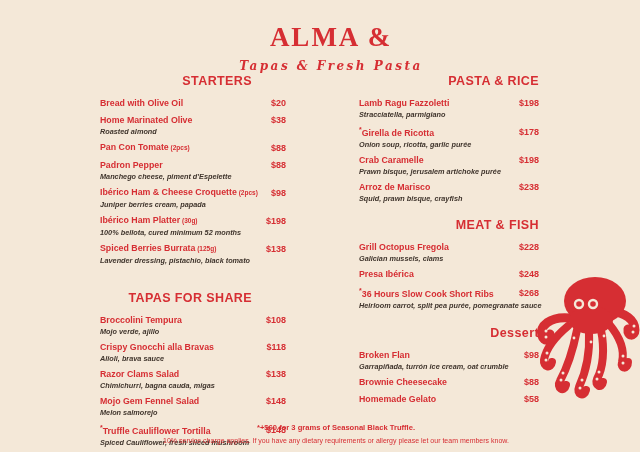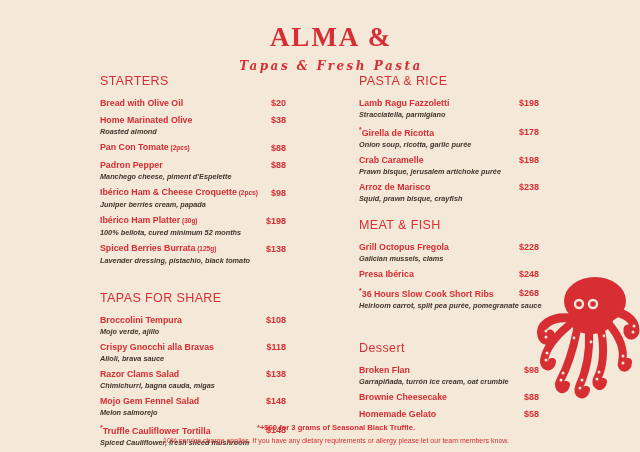--- a/index.html
+++ b/index.html
@@ -21,28 +21,28 @@
   }
   .tagline{
     font-family:"DejaVu Serif",serif;font-style:italic;font-weight:bold;
     font-size:12px;letter-spacing:2.5px;color:var(--red);margin-top:8px;
   }
   
   .col{position:absolute;top:74px;}
   .col-left{left:100px;width:186px;}
   .col-right{left:359px;width:180px;}
   .section-title{
-    font-size:12.5px;font-weight:normal;color:var(--red);
-    text-align:left;letter-spacing:.4px;margin-bottom:9px;
+    font-size:12.5px;font-weight:bold;color:var(--red);
+    text-align:right;letter-spacing:.4px;margin-bottom:9px;
   }
   .col-left .section-title{width:152px;}
   .section{margin-bottom:14px;}
   #section-tapas{margin-top:26px;}
   #section-meat{margin-top:15px;}
-  #section-dessert{margin-top:31px;}
+  #section-dessert{margin-top:16px;}
   .item{margin-bottom:5px;}
   .item-row{display:flex;justify-content:space-between;align-items:center;}
   .item-name{
     font-size:8.8px;font-weight:bold;color:var(--red);
     white-space:nowrap;margin-right:6px;line-height:12px;letter-spacing:0;
   }
   .item-name .ast{font-size:7px;vertical-align:4px;}
   .item-qty{font-size:6.5px;font-weight:bold;}
   .item-price{font-size:9px;font-weight:bold;color:var(--red);line-height:12px;}
   .item-desc{

